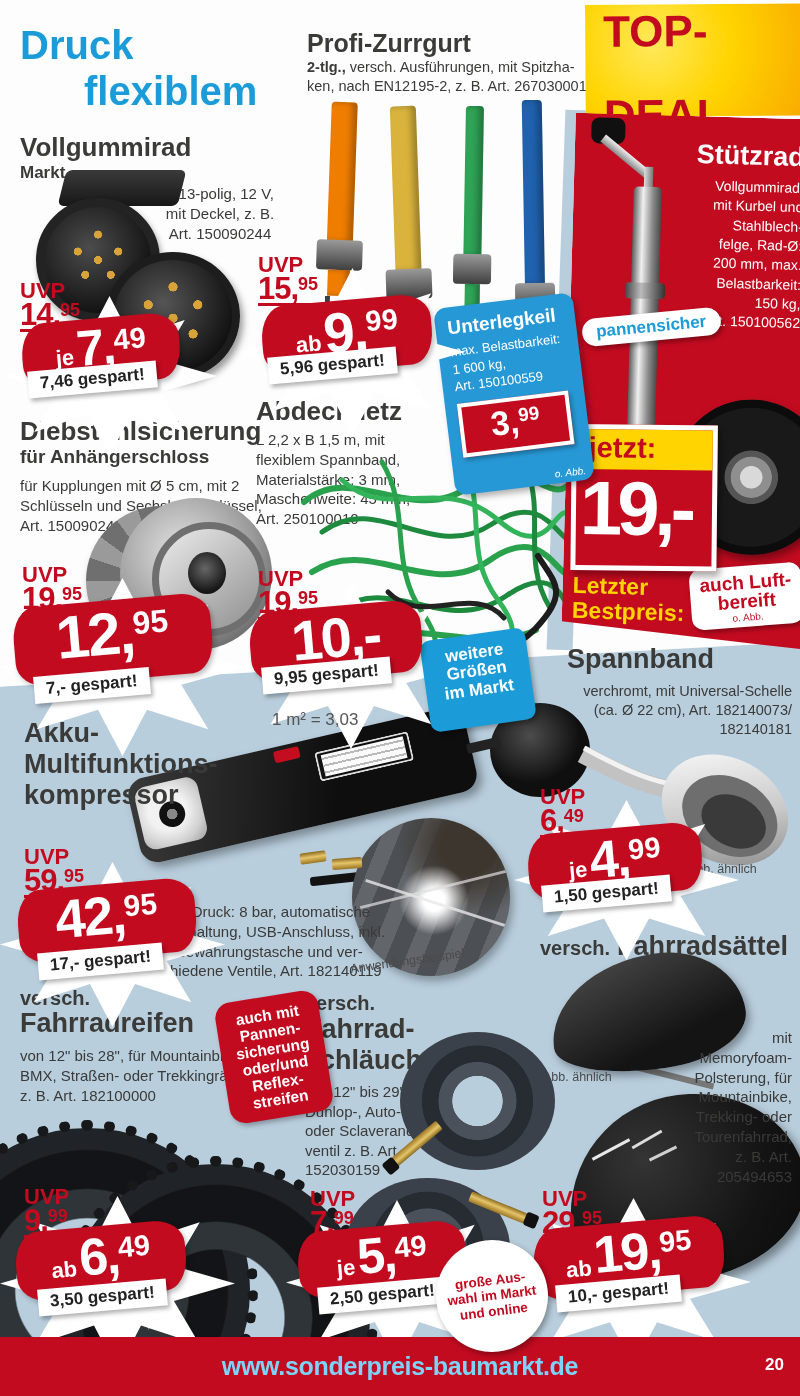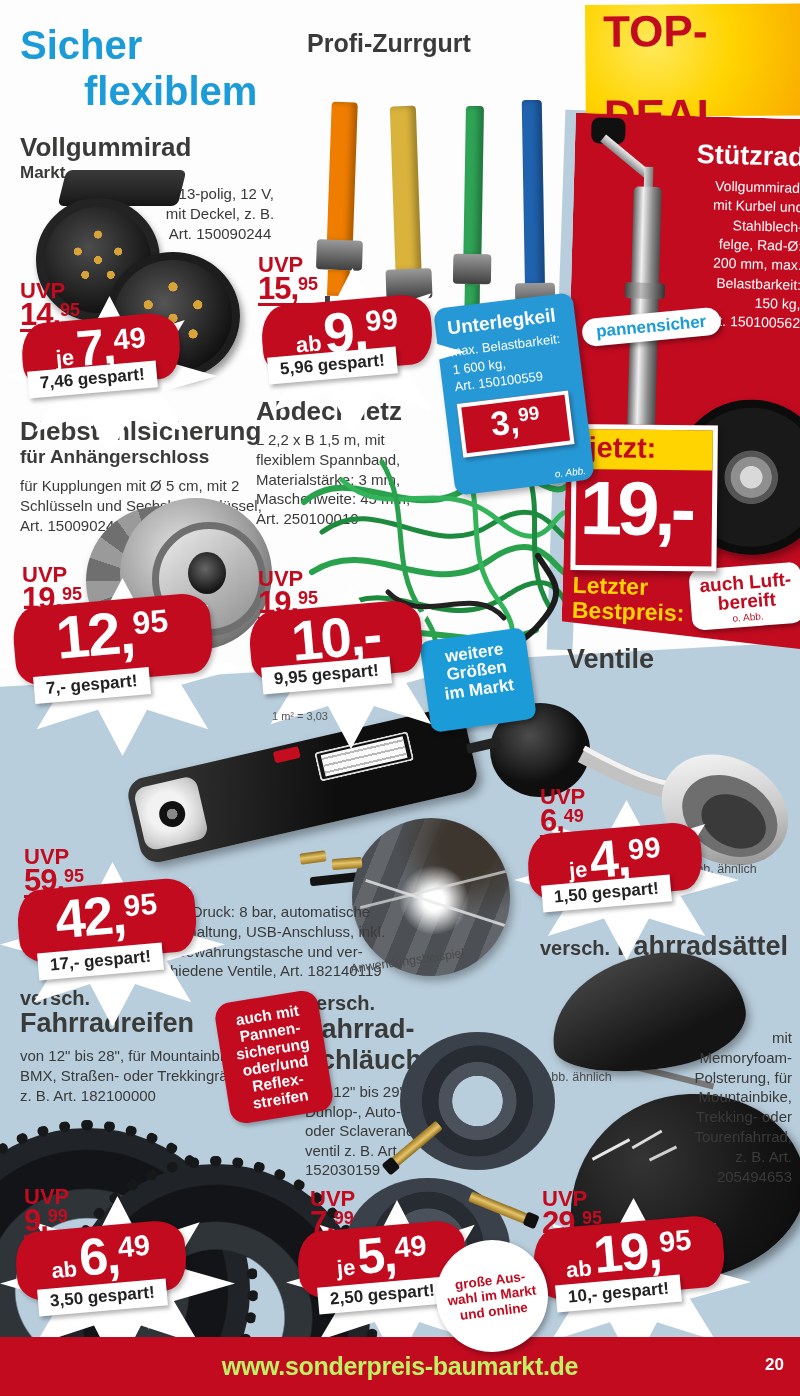--- a/index.html
+++ b/index.html
@@ -60,24 +60,26 @@
   .footer-bar{position:absolute;left:0;top:1337px;width:800px;height:59px;background:var(--red);z-index:20;}
 </style>
 </head>
 <body>
 
 <div class="page">
 
   <div class="abs" style="left:-60px;top:690px;width:940px;height:920px;background:var(--bgblue);transform:rotate(-3.2deg);transform-origin:0 0;z-index:0;"></div>
   <div class="abs" style="left:556px;top:110px;width:26px;height:540px;background:var(--bgblue);transform:rotate(2deg);z-index:0;"></div>
 
-  <div class="abs h1" style="left:20px;top:24px;font-size:40px;color:var(--blue);">Sicher</div>
+  <div class="abs h1" style="left:20px;top:24px;font-size:40px;color:var(--blue);">Druck</div>
   <div class="abs h1" style="left:84px;top:70px;font-size:40px;color:var(--blue);">flexiblem</div>
 
   <div class="abs h1" style="left:307px;top:30px;font-size:25px;">Profi-Zurrgurt</div>
+  <p class="abs desc pre" style="left:307px;top:58px;margin:0;font-size:14.5px;width:280px;"><span class="b">2-tlg.,</span><span> versch. Ausführungen, mit Spitzha-
+ken, nach EN12195-2, z. B. Art. 267030001</span></p>
 
   <div class="strap" style="left:318px;top:102px;transform:rotate(2deg);">
     <div class="belt" style="height:140px;background:#ef7d00;"></div>
     <div class="ratch"></div>
       <div class="tail" style="background:#ef7d00;"></div>
       <div class="hook"></div>
   </div>
   <div class="strap" style="left:384px;top:106px;transform:rotate(-2deg);">
     <div class="belt" style="height:165px;background:#d9b33c;"></div>
     <div class="ratch"></div>
@@ -268,23 +270,26 @@
   </div>
   <div class="star" style="left:236px;top:584px;width:230px;height:165px;"></div>
   <div class="blob" style="left:250px;top:606px;width:152px;height:64px;">
     <span class="int" style="font-size:56px;">10,-</span>
   </div>
   <div class="saved" style="left:262px;top:662px;">9,95 gespart!</div>
 
   <div class="bluebadge pre" style="left:425px;top:634px;width:106px;height:92px;transform:rotate(-8deg);font-size:17px;line-height:1.08;padding-top:10px;box-sizing:border-box;">weitere
 Größen
 im Markt</div>
-  <div class="abs" style="left:272px;top:710px;font-size:11px;color:#555;z-index:6;">1 m² = 3,03</div>
-
-  <div class="abs h1" style="left:567px;top:645px;font-size:27px;z-index:2;">Ventile</div>
+  <div class="abs" style="left:272px;top:710px;font-size:17px;color:#555;z-index:6;">1 m² = 3,03</div>
+
+  <div class="abs h1" style="left:567px;top:645px;font-size:27px;z-index:2;">Spannband</div>
+  <p class="abs desc pre" style="left:518px;top:682px;width:274px;margin:0;font-size:14.5px;text-align:right;z-index:2;">verchromt, mit Universal-Schelle
+(ca. Ø 22 cm), Art. 182140073/
+182140181</p>
 
   <svg class="abs" style="left:482px;top:692px;z-index:1;" width="310" height="190" viewBox="0 0 310 190">
     <defs>
       <radialGradient id="gb" cx="40%" cy="35%">
           <stop offset="0%" stop-color="#4c4c4c"></stop>
           <stop offset="100%" stop-color="#0f0f0f"></stop>
         </radialGradient>
       <linearGradient id="sil" x1="0" y1="0" x2="1" y2="1">
           <stop offset="0%" stop-color="#ffffff"></stop>
           <stop offset="55%" stop-color="#c9c9c9"></stop>
@@ -308,20 +313,23 @@
   </div>
   <div class="star" style="left:514px;top:800px;width:225px;height:160px;"></div>
   <div class="blob" style="left:528px;top:828px;width:154px;height:60px;">
     <span class="pred">je</span>
     <span class="int" style="font-size:52px;">4,</span>
     <span class="sup">99</span>
   </div>
   <div class="saved" style="left:542px;top:880px;">1,50 gespart!</div>
   <div class="note" style="left:688px;top:862px;z-index:2;">Abb. ähnlich</div>
 
+  <div class="abs h1 pre" style="left:24px;top:718px;font-size:27px;line-height:1.15;z-index:2;">Akku-
+Multifunktions-
+kompressor</div>
 
   <div class="abs" style="left:130px;top:742px;width:345px;height:86px;transform:rotate(-13deg);z-index:1;
               background:linear-gradient(105deg,#3a3a3a 0%,#0e0e0e 60%);border-radius:18px;box-shadow:4px 6px 10px rgba(0,0,0,.35);">
     <div style="position:absolute;left:6px;top:9px;width:64px;height:64px;border-radius:12px;
                 background:radial-gradient(circle at 45% 45%,#f2f2f2 0 38%,#cfcfcf 70%,#9b9b9b);"></div>
     <div style="position:absolute;left:26px;top:29px;width:26px;height:26px;border-radius:50%;
                 background:radial-gradient(circle,#888 0 28%,#111 30% 100%);"></div>
     <div style="position:absolute;right:58px;top:14px;width:96px;height:30px;background:#fafafa;border-radius:4px;
                 box-shadow:inset 0 0 0 2px #ddd;background-image:repeating-linear-gradient(#b9b9b9 0 2px,transparent 2px 7px);
                 background-clip:content-box;padding:4px 6px;box-sizing:border-box;"></div>
@@ -455,17 +463,17 @@
   </div>
   <div class="saved" style="left:318px;top:1282px;">2,50 gespart!</div>
 
   <div class="abs pre" style="left:436px;top:1240px;width:112px;height:112px;border-radius:50%;background:#fff;z-index:30;
               box-shadow:2px 3px 6px rgba(0,0,0,.35);display:flex;align-items:center;justify-content:center;
               color:var(--red);font-weight:bold;font-size:13.5px;line-height:1.15;text-align:center;transform:rotate(-7deg);">große Aus-
 wahl im Markt
 und online</div>
 
   <div class="footer-bar">
-    <div style="text-align:center;color:#bef264;font-weight:bold;font-size:25px;letter-spacing:-.3px;padding-top:15px;">www.sonderpreis-baumarkt.de</div>
+    <div style="text-align:center;color:#7dd3fc;font-weight:bold;font-size:25px;letter-spacing:-.3px;padding-top:15px;">www.sonderpreis-baumarkt.de</div>
     <div style="position:absolute;right:16px;top:18px;color:#fff;font-weight:bold;font-size:17px;">20</div>
   </div>
 
 </div>
 
 </body></html>

